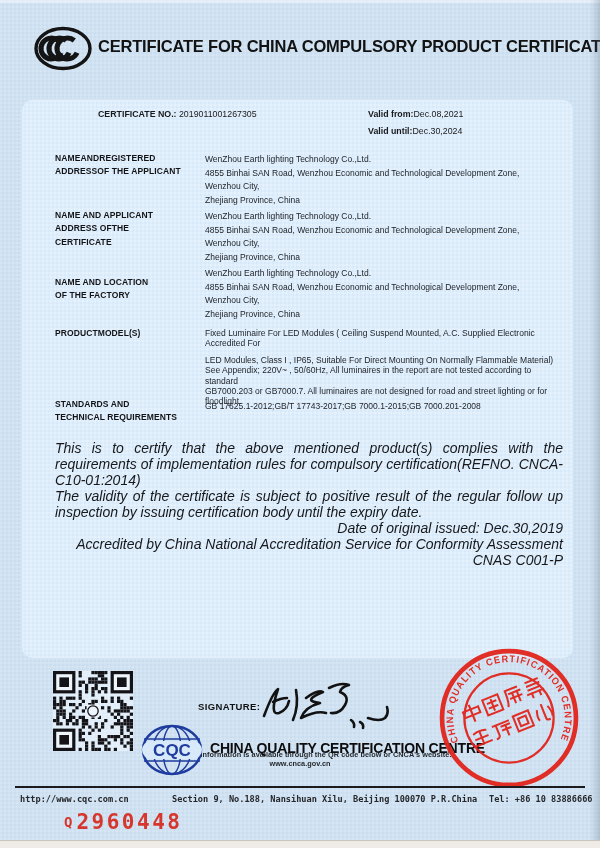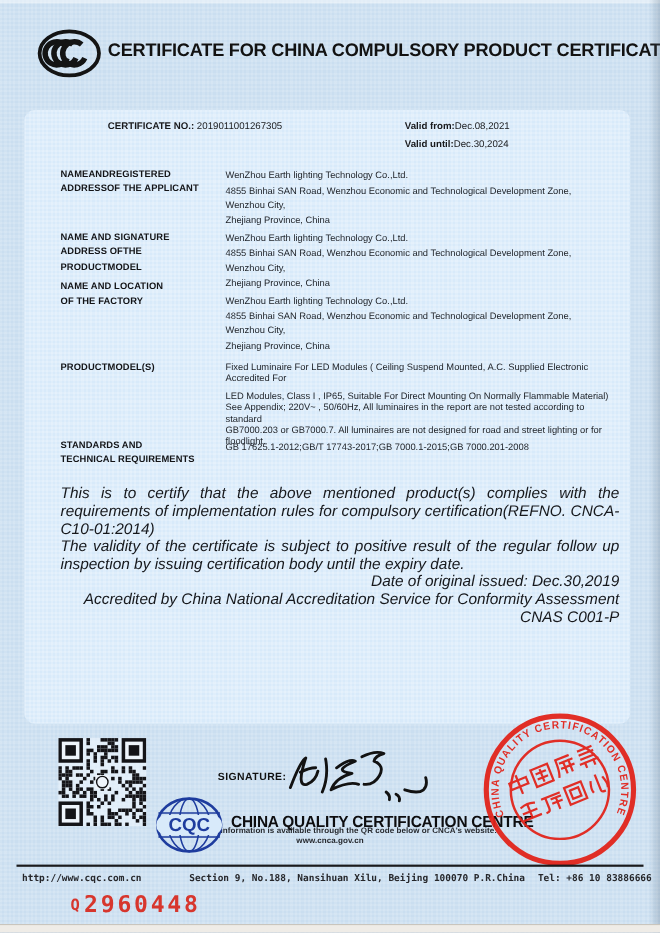--- a/index.html
+++ b/index.html
@@ -93,31 +93,31 @@
       <div>NAMEANDREGISTERED</div>
       <div>ADDRESSOF THE APPLICANT</div>
     </div>
     <div class="sec-value" style="top:53px">
       <div>WenZhou Earth lighting Technology Co.,Ltd.</div>
       <div>4855 Binhai SAN Road, Wenzhou Economic and Technological Development Zone, Wenzhou City,</div>
       <div>Zhejiang Province, China</div>
     </div>
 
     <div class="sec-label" style="top:109px">
-      <div>NAME AND SIGNATURE</div>
+      <div>NAME AND APPLICANT</div>
       <div>ADDRESS OFTHE</div>
-      <div>PRODUCTMODEL</div>
+      <div>CERTIFICATE</div>
     </div>
     <div class="sec-value" style="top:110px">
       <div>WenZhou Earth lighting Technology Co.,Ltd.</div>
       <div>4855 Binhai SAN Road, Wenzhou Economic and Technological Development Zone, Wenzhou City,</div>
       <div>Zhejiang Province, China</div>
     </div>
 
-    <div class="sec-label" style="top:154px">
+    <div class="sec-label" style="top:176px">
       <div>NAME AND LOCATION</div>
       <div>OF THE FACTORY</div>
     </div>
     <div class="sec-value" style="top:167px">
       <div>WenZhou Earth lighting Technology Co.,Ltd.</div>
       <div>4855 Binhai SAN Road, Wenzhou Economic and Technological Development Zone, Wenzhou City,</div>
       <div>Zhejiang Province, China</div>
     </div>
 
     <div class="sec-label" style="top:227px">

